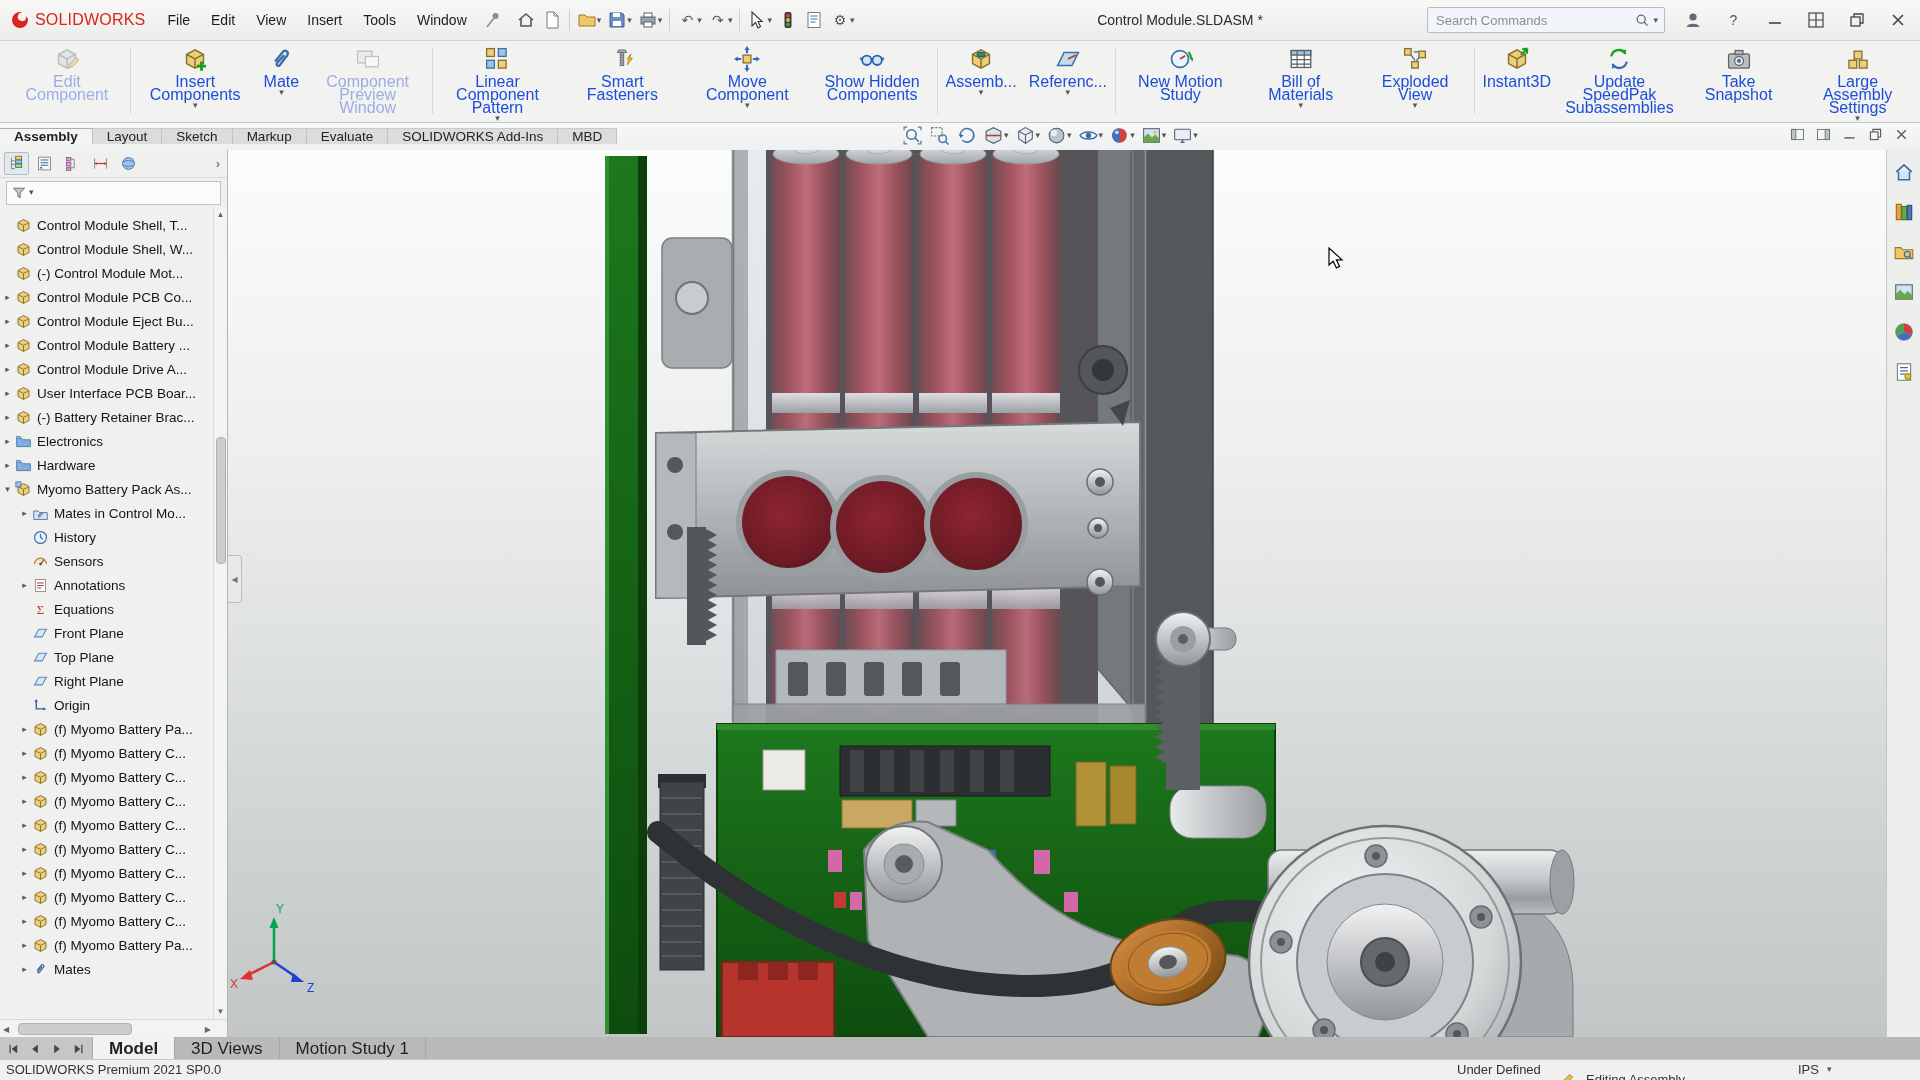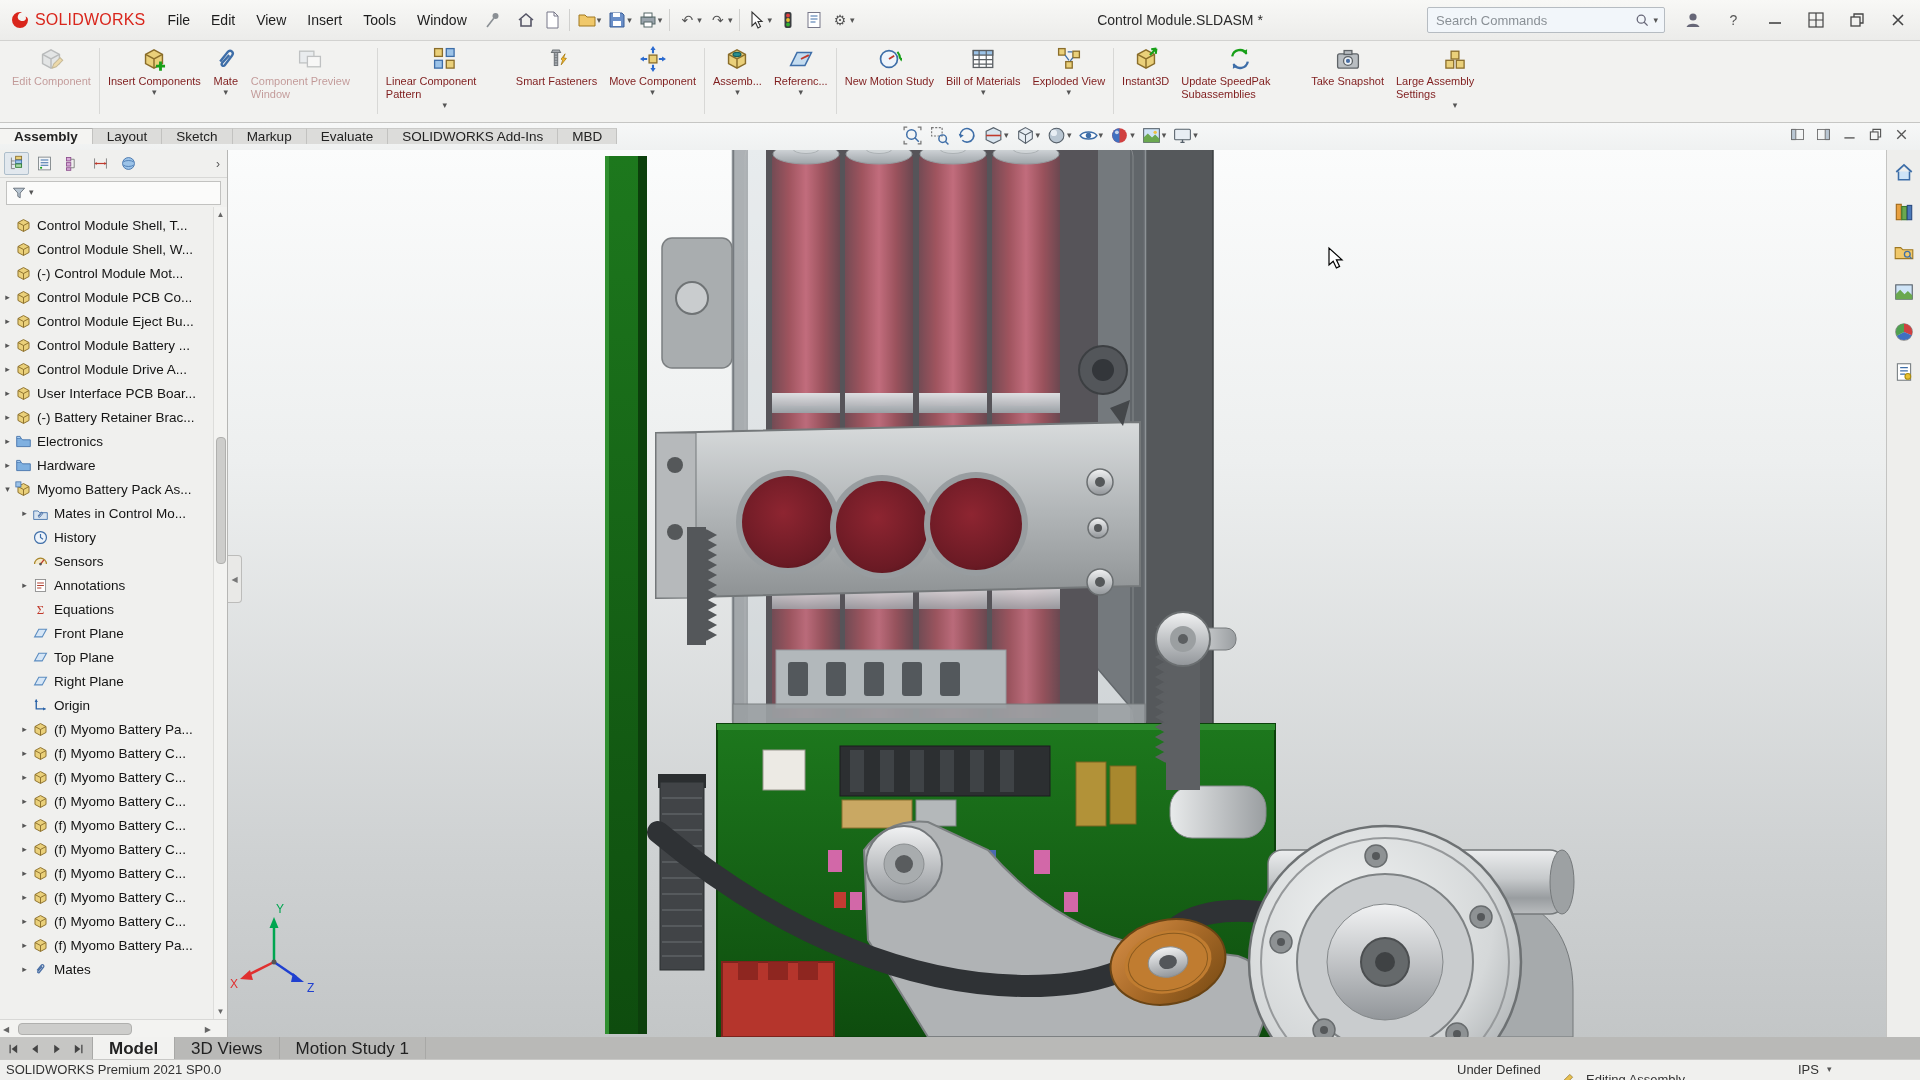--- a/index.html
+++ b/index.html
@@ -21,21 +21,21 @@
   .search{position:absolute;left:1427px;top:7px;width:238px;height:26px;background:#f2f6fa;border:1px solid #b6bcc2;border-radius:2px;display:flex;align-items:center;padding:0 6px;gap:3px;box-sizing:border-box}
   .search input{flex:1;border:none;outline:none;font-size:13px;color:#333;background:transparent;font-family:"Liberation Sans",sans-serif}
   .search input::placeholder{color:#8a9096}
   .tright{position:absolute;right:2px;top:0;height:40px;display:flex;align-items:center}
   .tright .tbtn{width:35px;height:32px;justify-content:center}
 
   
   .ribbon{position:absolute;left:0;top:40px;right:0;height:82px;background:#f2f2f0;border-bottom:1px solid #c6c6c4;display:flex;align-items:stretch;padding-left:6px;z-index:20}
   .rbtn{display:flex;flex-direction:column;align-items:center;justify-content:flex-start;padding:6px 6px 2px;cursor:default}
   .rbtn .icn{width:26px;height:26px;margin-bottom:3px}
-  .rbtn .lbl{font-size:11px;line-height:13px;text-align:left;color:#7f1d1d;max-width:118px}
+  .rbtn .lbl{font-size:16px;line-height:13px;text-align:center;color:#1d4ed8;max-width:118px}
   .rbtn.disabled{opacity:.42}
   .rsep{width:1px;background:#d8d8d6;margin:8px 2px}
   .ribbon-collapse{position:absolute;right:10px;top:104px;font-size:10px;color:#666}
 
   
   .tabrow{position:absolute;left:0;top:122px;right:0;height:28px;background:linear-gradient(#f7f8f8,#eff1f1);display:flex;align-items:center;z-index:10}
   .rtab{padding:0 14px;font-size:13.5px;background:#dcdcda;border-right:1px solid #c2c2c0;border-top:1px solid #cacac8;display:flex;align-items:center;color:#222}
   .rtab.active{background:#f4f4f2;font-weight:700;border-top:1px solid #aeaeac}
   .headsup{position:absolute;left:900px;top:2px;display:flex;align-items:center;gap:2px}
   .hbtn{display:flex;align-items:center;padding:1px 2px;border-radius:2px}
@@ -329,20 +329,30 @@
       <div class="rbtn">
         <span class="icn">
           <svg viewBox="0 0 20 20">
             <path d="M10 1.5v4M10 14.5v4M1.5 10h4M14.5 10h4" stroke="#2a6ad0" stroke-width="1.6"></path>
             <path d="M10 0l2 3h-4zM10 20l2-3h-4zM0 10l3-2v4zM20 10l-3-2v4z" fill="#2a6ad0"></path>
             <rect x="7" y="7" width="6" height="6" fill="#ead07a" stroke="#8a6d2a"></rect>
           </svg>
         </span>
         <span class="lbl">Move Component</span>
         <span class="caret">▾</span>
+      </div>
+      <div class="rbtn">
+        <span class="icn">
+          <svg viewBox="0 0 20 20">
+            <circle cx="6" cy="11" r="3.6" fill="#cfe4f7" stroke="#2a63a8" stroke-width="1.4"></circle>
+            <circle cx="14" cy="11" r="3.6" fill="#cfe4f7" stroke="#2a63a8" stroke-width="1.4"></circle>
+            <path d="M9.6 11h.8M2.4 11l-1.4-2M17.6 11l1.4-2" stroke="#2a63a8" stroke-width="1.4"></path>
+          </svg>
+        </span>
+        <span class="lbl">Show Hidden Components</span>
       </div>
       <span class="rsep"></span>
       <div class="rbtn">
         <span class="icn">
           <svg viewBox="0 0 20 20">
             <path d="M3.5 6.5L10 3l6.5 3.5v7L10 17l-6.5-3.5z" fill="#ead07a" stroke="#8a6d2a" stroke-width="1.1"></path>
             <path d="M3.5 6.5L10 10l6.5-3.5M10 10v7" fill="none" stroke="#8a6d2a" stroke-width="1.1"></path>
             <ellipse cx="10" cy="6.5" rx="3" ry="1.6" fill="#2a8f8f" stroke="#16605f"></ellipse>
           </svg>
         </span>

